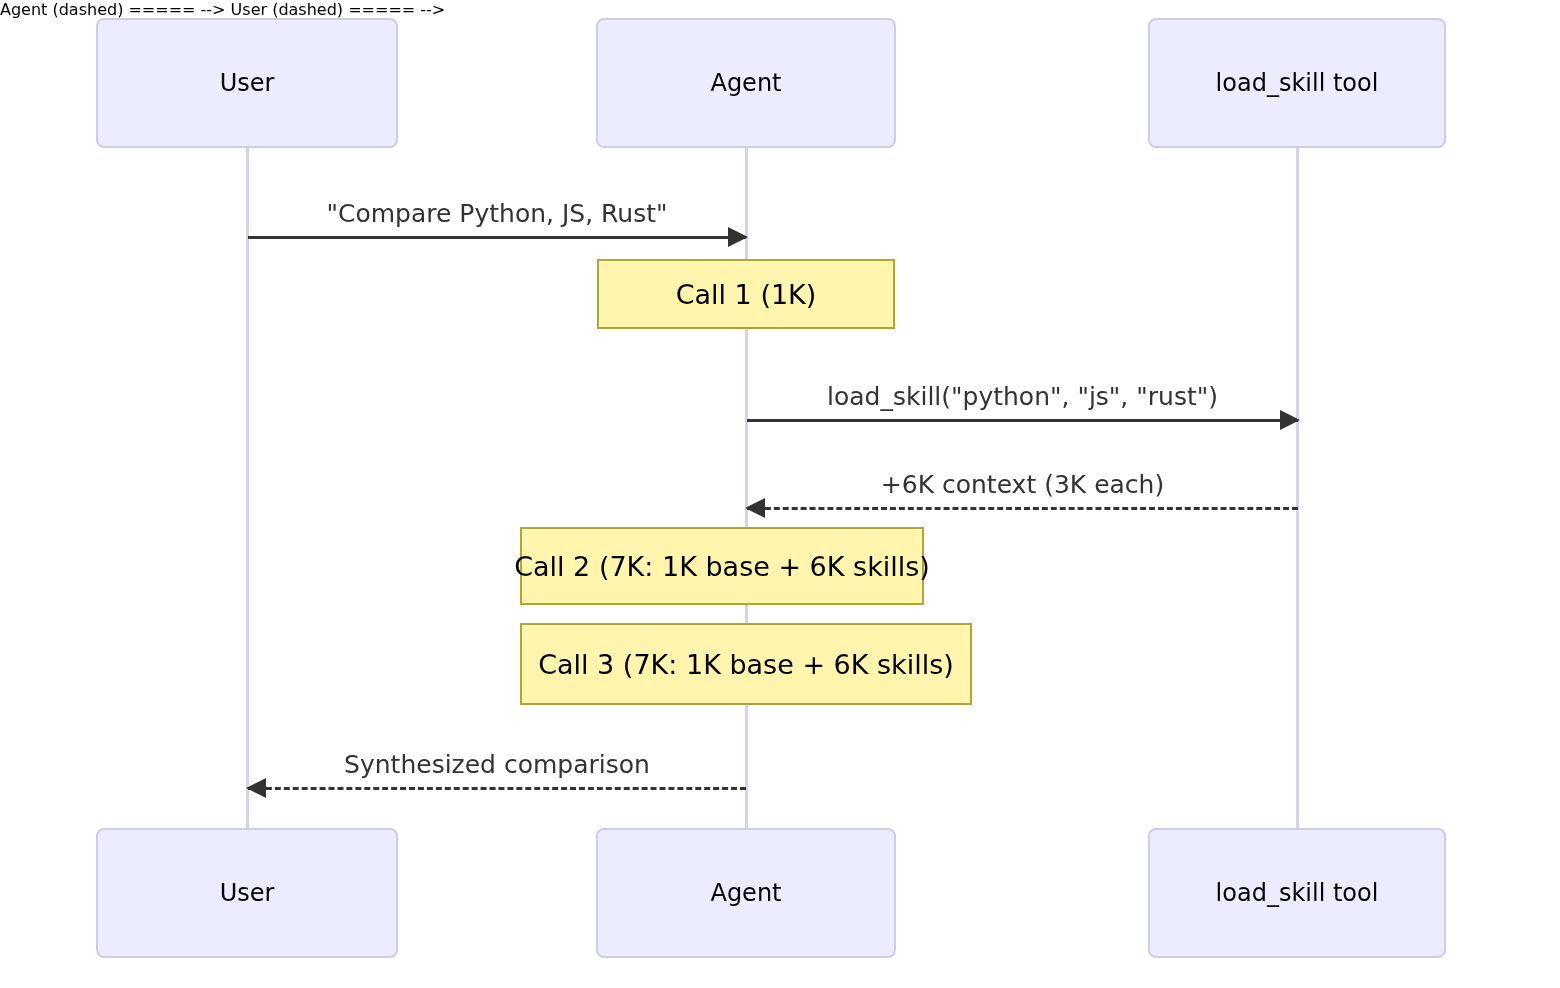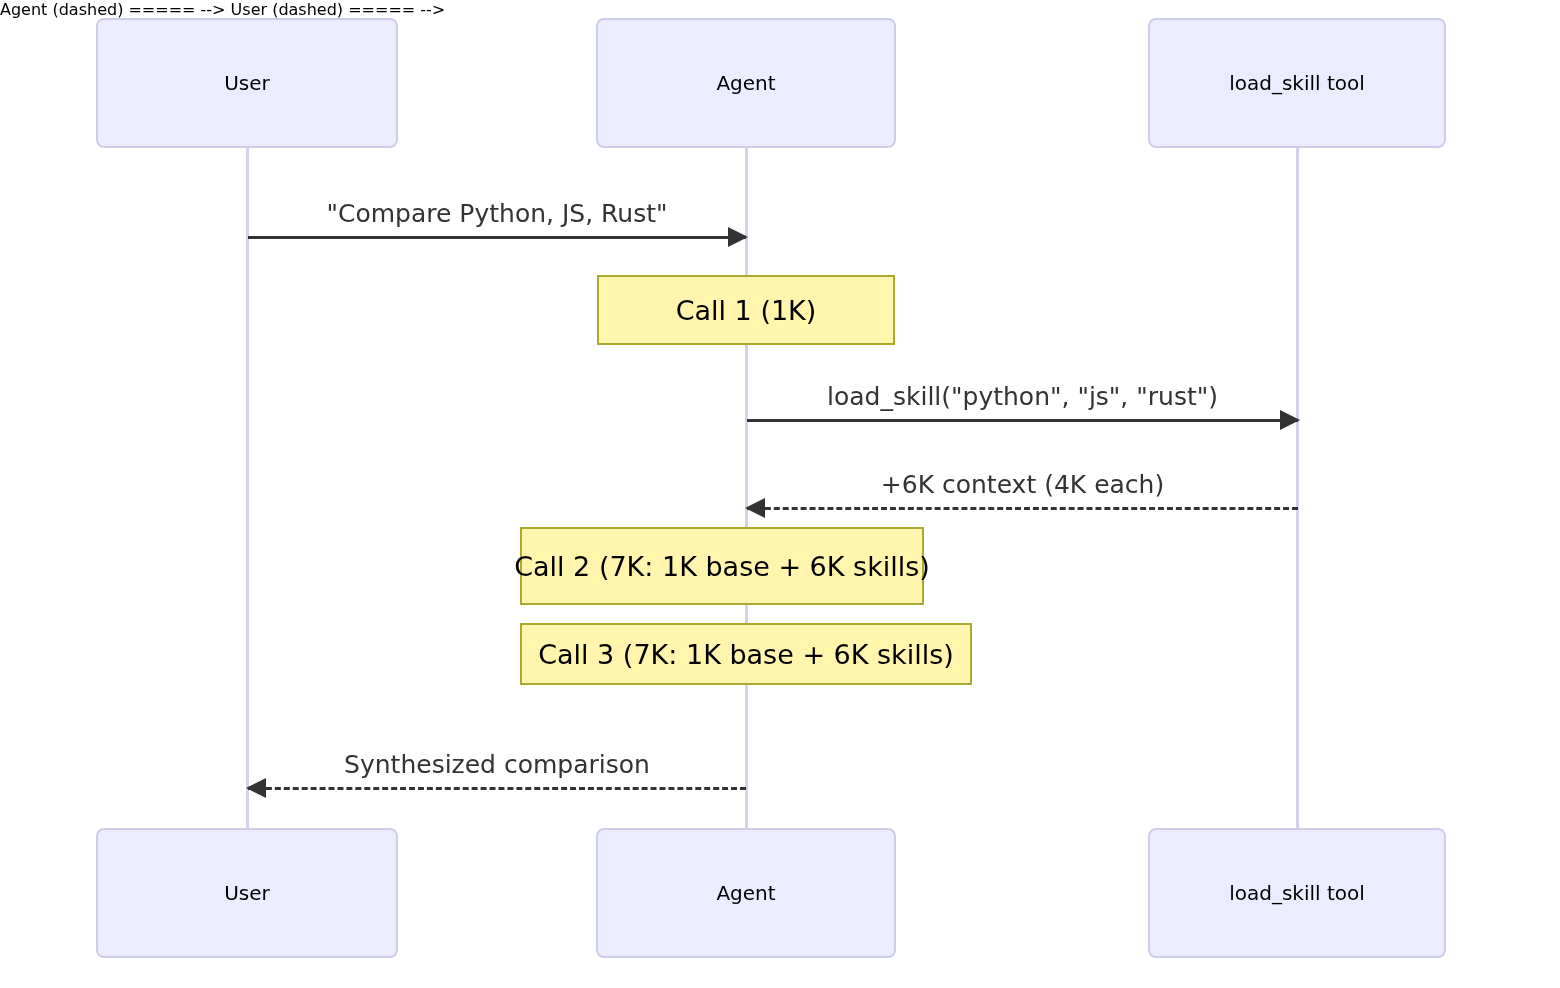--- a/index.html
+++ b/index.html
@@ -24,21 +24,21 @@
     position: absolute;
     box-sizing: border-box;
     background: #ECECFF;
     border: 2px solid #CFCCEA;
     border-radius: 8px;
     display: flex;
     align-items: center;
     justify-content: center;
   }
   .actor-label {
-    font-size: 20px;
+    font-size: 24px;
     color: #000000;
     line-height: 1;
     text-align: left;
     white-space: nowrap;
   }
 
   
   .lifeline {
     position: absolute;
     width: 3px;
@@ -129,45 +129,45 @@
   </div>
 
   
   <div class="msg" style="left:248px; top:236px; width:498px;">
     <div class="msg-label">"Compare Python, JS, Rust"</div>
     <div class="msg-line"></div>
     <div class="arrowhead right"></div>
   </div>
 
   
-  <div class="note-box" style="left:597px; top:259px; width:298px; height:70px;margin-top:16px;">
+  <div class="note-box" style="left:597px; top:259px; width:298px; height:70px;">
     <span class="note-label">Call 1 (1K)</span>
   </div>
 
   
   <div class="msg" style="left:747px; top:419px; width:551px;">
     <div class="msg-label">load_skill("python", "js", "rust")</div>
     <div class="msg-line"></div>
     <div class="arrowhead right"></div>
   </div>
 
    Agent (dashed) ===== --&gt;
   <div class="msg" style="left:747px; top:507px; width:551px;">
-    <div class="msg-label">+6K context (4K each)</div>
+    <div class="msg-label">+6K context (3K each)</div>
     <div class="msg-line dashed"></div>
     <div class="arrowhead left"></div>
   </div>
 
   
   <div class="note-box" style="left:520px; top:527px; width:404px; height:78px;">
     <span class="note-label">Call 2 (7K: 1K base + 6K skills)</span>
   </div>
 
   
-  <div class="note-box" style="left:520px; top:623px; width:452px; height:62px;">
+  <div class="note-box" style="left:520px; top:623px; width:452px; height:82px;">
     <span class="note-label">Call 3 (7K: 1K base + 6K skills)</span>
   </div>
 
    User (dashed) ===== --&gt;
   <div class="msg" style="left:248px; top:787px; width:498px;">
     <div class="msg-label">Synthesized comparison</div>
     <div class="msg-line dashed"></div>
     <div class="arrowhead left"></div>
   </div>
 

